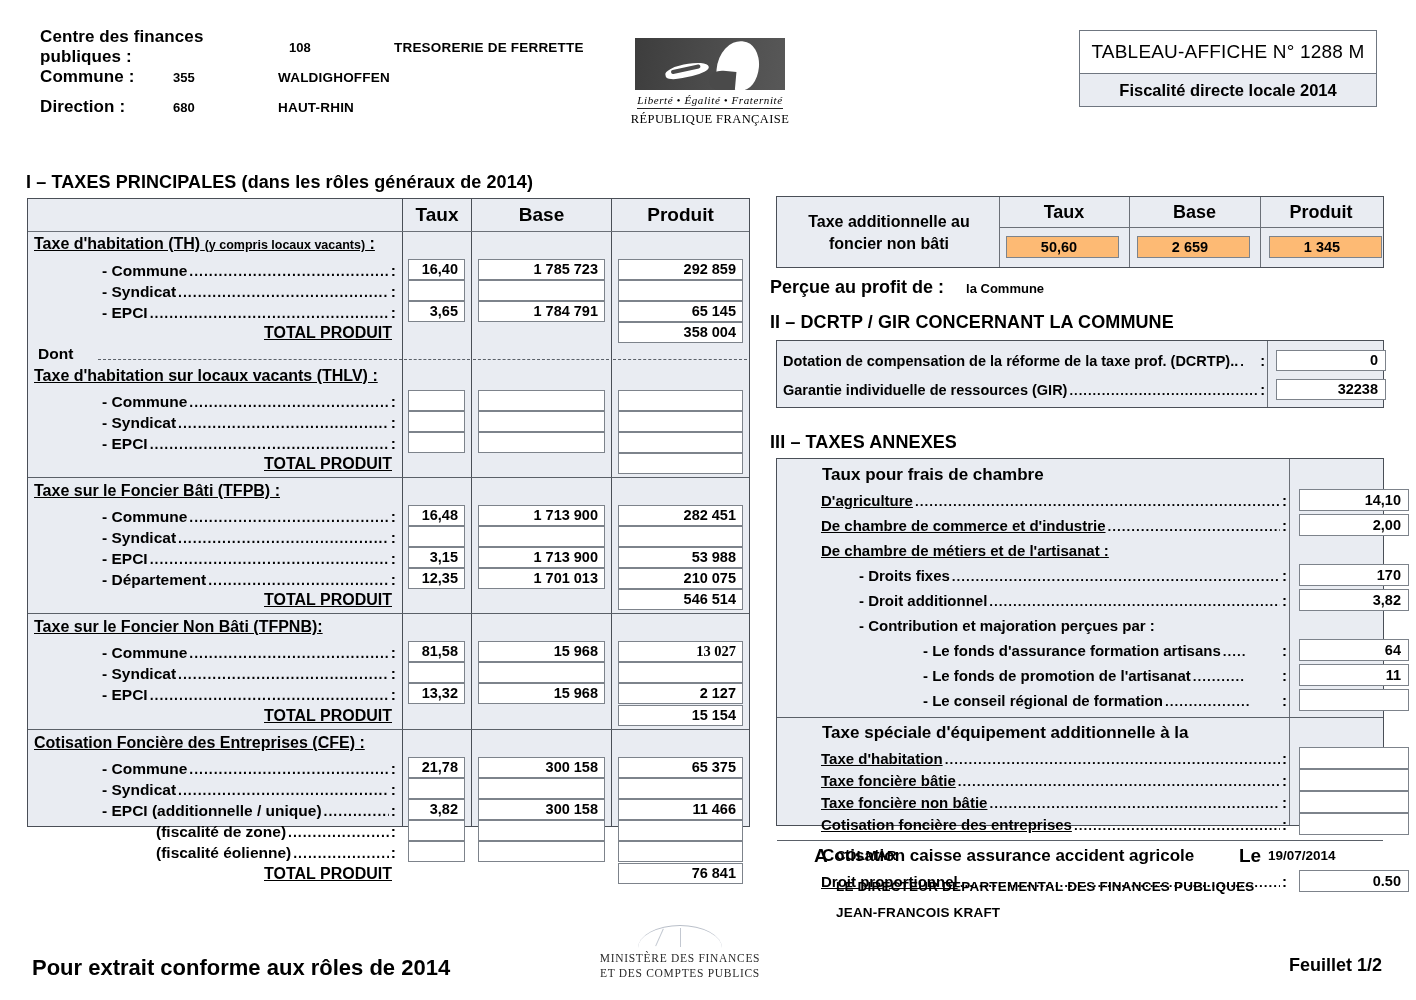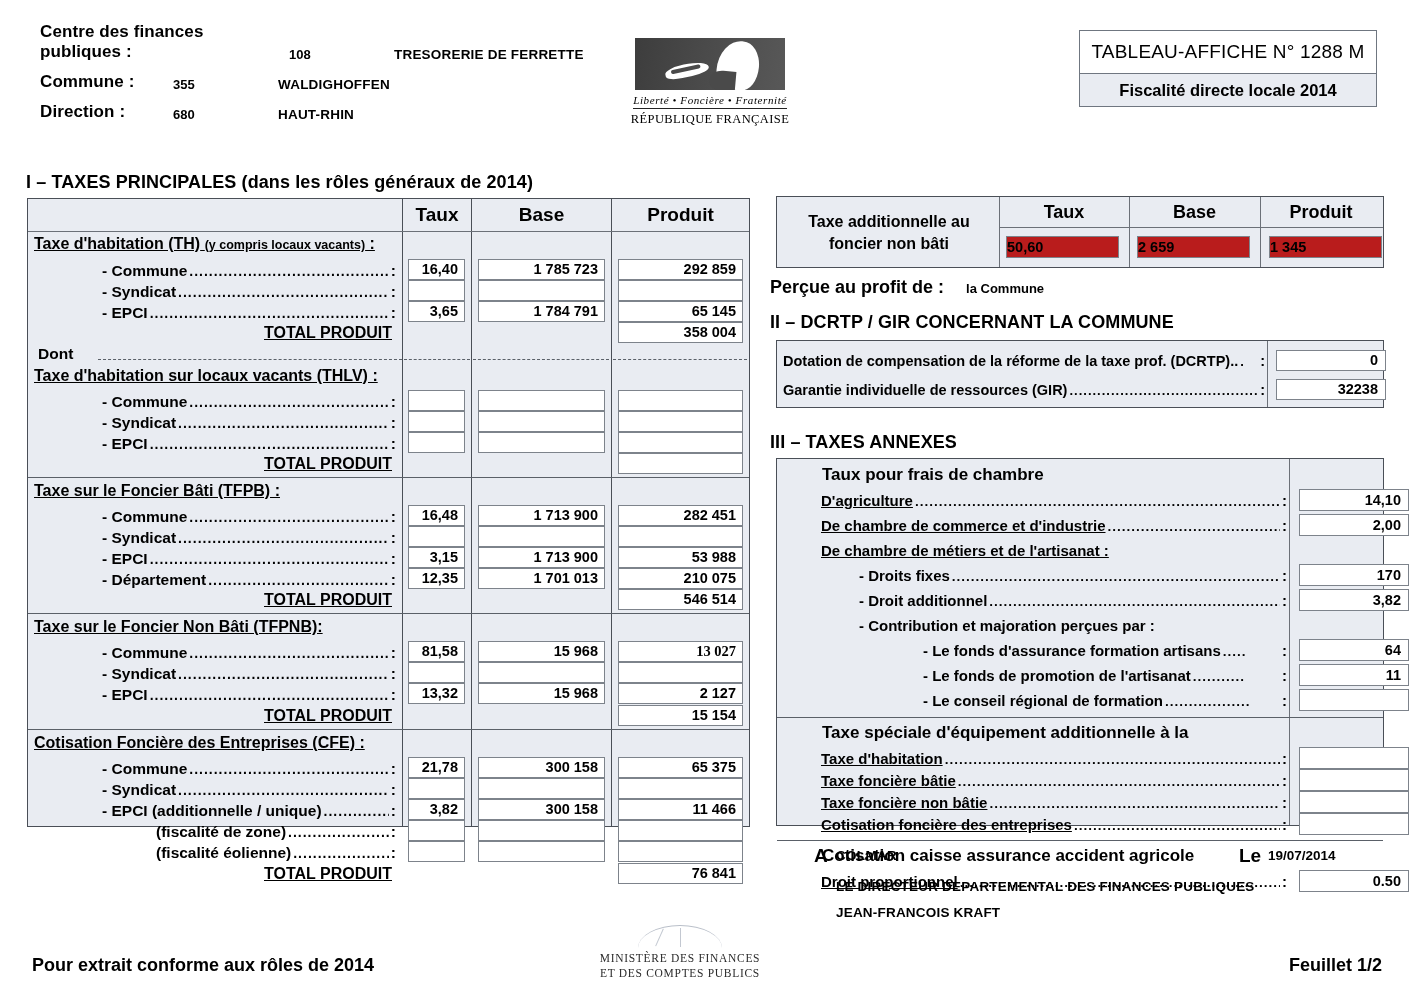--- a/index.html
+++ b/index.html
@@ -22,21 +22,21 @@
 
   
   .hdr-ident {
     position: absolute;
     left: 40px;
     top: 32px;
     width: 560px;
   }
   .hdr-row {
     display: flex;
-    align-items: flex-end;
+    align-items: center;
     height: 30px;
   }
   .hdr-label {
     font-size: 17px;
     font-weight: bold;
     letter-spacing: .1px;
   }
   .hdr-lbl-w1 { width: 243px; }
   .hdr-lbl-w2 { width: 127px; }
   .hdr-lbl-w3 { width: 127px; }
@@ -330,26 +330,26 @@
     font-size: 18px;
     font-weight: bold;
   }
   .tanb-hc1 { left: 222px; width: 130px; }
   .tanb-hc2 { left: 352px; width: 131px; }
   .tanb-hc3 { left: 483px; width: 122px; }
   .tanb-vb {
     position: absolute;
     top: 39px;
     height: 22px;
-    background: #b91c1c;
+    background: #fdba74;
     border: 1px solid #7d838b;
     box-sizing: border-box;
     font-size: 14.5px;
     font-weight: bold;
-    text-align: left;
+    text-align: center;
     padding-right: 7px;
     line-height: 20px;
   }
   .tanb-vb1 { left: 229px; width: 113px; }
   .tanb-vb2 { left: 360px; width: 113px; }
   .tanb-vb3 { left: 492px; width: 113px; }
 
   .percue {
     position: absolute;
     left: 770px;
@@ -527,21 +527,21 @@
     font-size: 13.5px;
     font-weight: bold;
     letter-spacing: .2px;
   }
 
   
   .foot-left {
     position: absolute;
     left: 32px;
     top: 955px;
-    font-size: 18px;
+    font-size: 22px;
     font-weight: bold;
   }
   .foot-right {
     position: absolute;
     right: 34px;
     top: 955px;
     font-size: 18px;
     font-weight: bold;
   }
   .min-logo {
@@ -598,21 +598,21 @@
       <span class="hdr-code">680</span>
       <span class="hdr-name">HAUT-RHIN</span>
     </div>
   </div>
 
   <div class="emblem">
     <div class="emblem-img">
       <div class="emblem-face"></div>
       <div class="emblem-hand"></div>
     </div>
-    <div class="emblem-motto">Liberté  •  Foncière  •  Fraternité</div>
+    <div class="emblem-motto">Liberté  •  Égalité  •  Fraternité</div>
     <div class="emblem-rf">RÉPUBLIQUE FRANÇAISE</div>
   </div>
 
   <div class="title-box">
     <div class="title-main">TABLEAU-AFFICHE N° 1288 M</div>
     <div class="title-sub">Fiscalité directe locale 2014</div>
   </div>
 
   <div class="sec-head" id="sec1-head">I – TAXES PRINCIPALES (dans les rôles généraux de 2014)</div>
   <div class="sec-head" id="sec2-head">II – DCRTP / GIR CONCERNANT LA COMMUNE</div>

